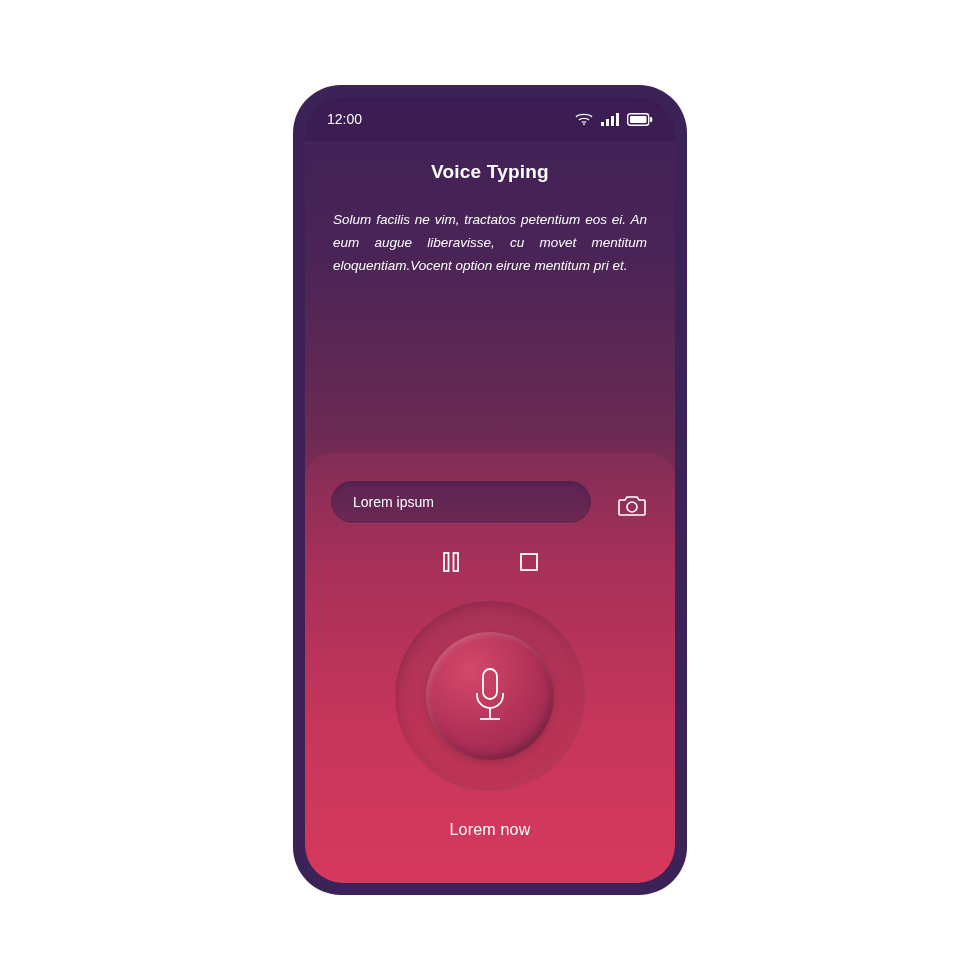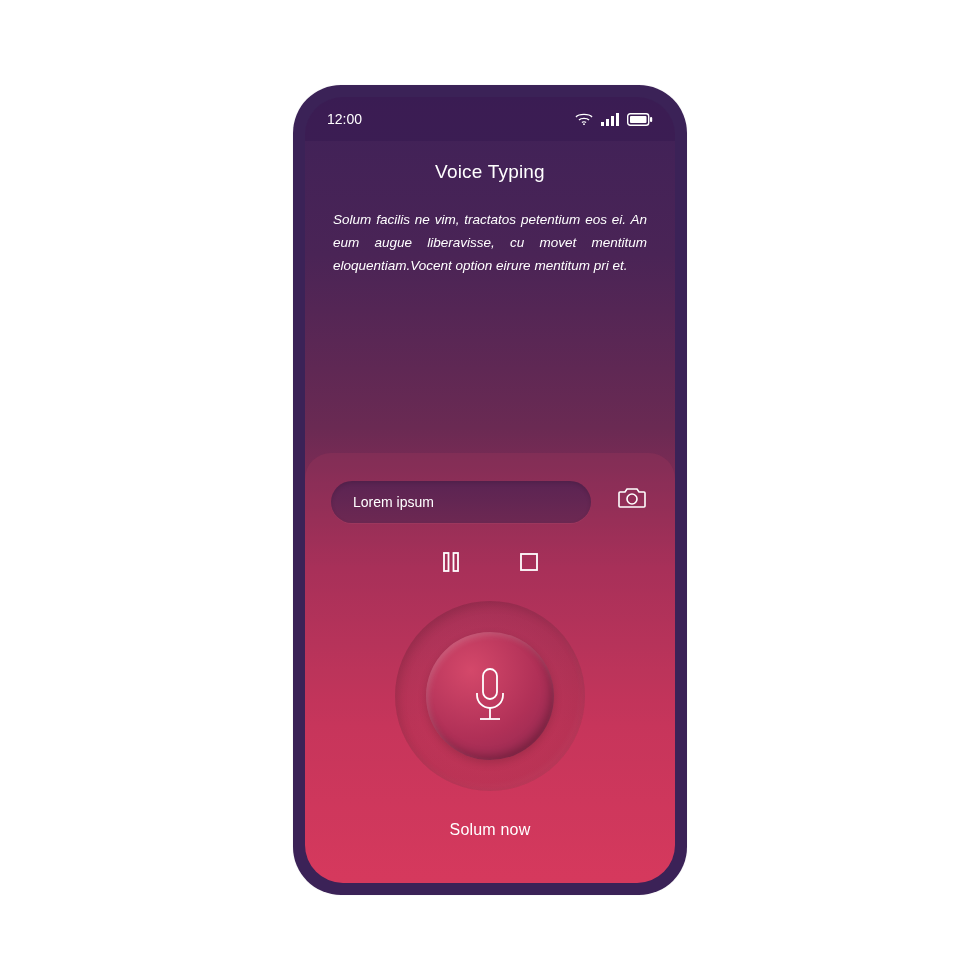--- a/index.html
+++ b/index.html
@@ -44,21 +44,21 @@
   }
   .status-icons { display: flex; align-items: center; gap: 8px; }
   .upper {
     padding: 20px 28px 0 28px;
     flex-shrink: 0;
   }
   .title {
     color: #ffffff;
     text-align: center;
     font-size: 19px;
-    font-weight: 400;
+    font-weight: 700;
     margin-bottom: 26px;
     letter-spacing: 0.2px;
   }
   .bodytext {
     color: #ffffff;
     font-size: 13.5px;
     line-height: 1.7;
     font-weight: 300;
     text-align: justify;
     font-style: italic;
@@ -71,21 +71,21 @@
     border-top-right-radius: 26px;
     padding: 28px 26px 0 26px;
     display: flex;
     flex-direction: column;
     align-items: center;
     position: relative;
   }
   .input-row {
     width: 100%;
     display: flex;
-    align-items: flex-start;
+    align-items: flex-end;
     gap: 24px;
   }
   .pill {
     flex: 1;
     height: 42px;
     border-radius: 21px;
     background: linear-gradient(180deg, #5a2453 0%, #6d2852 100%);
     display: flex;
     align-items: center;
     padding: 0 22px;
@@ -224,17 +224,17 @@
             <svg width="40" height="58" viewBox="0 0 40 58" fill="none" stroke="#fff" stroke-width="1.8">
               <rect x="13" y="2" width="14" height="30" rx="7"></rect>
               <path d="M7 26 v2 a13 13 0 0 0 26 0 v-2"></path>
               <line x1="20" y1="41" x2="20" y2="52"></line>
               <line x1="10" y1="52" x2="30" y2="52"></line>
             </svg>
           </span>
         </div>
       </div>
 
-      <div class="prompt">Solum now</div>
+      <div class="prompt">Lorem now</div>
     </div>
 
   </div>
 </div>
 
 </body></html>

